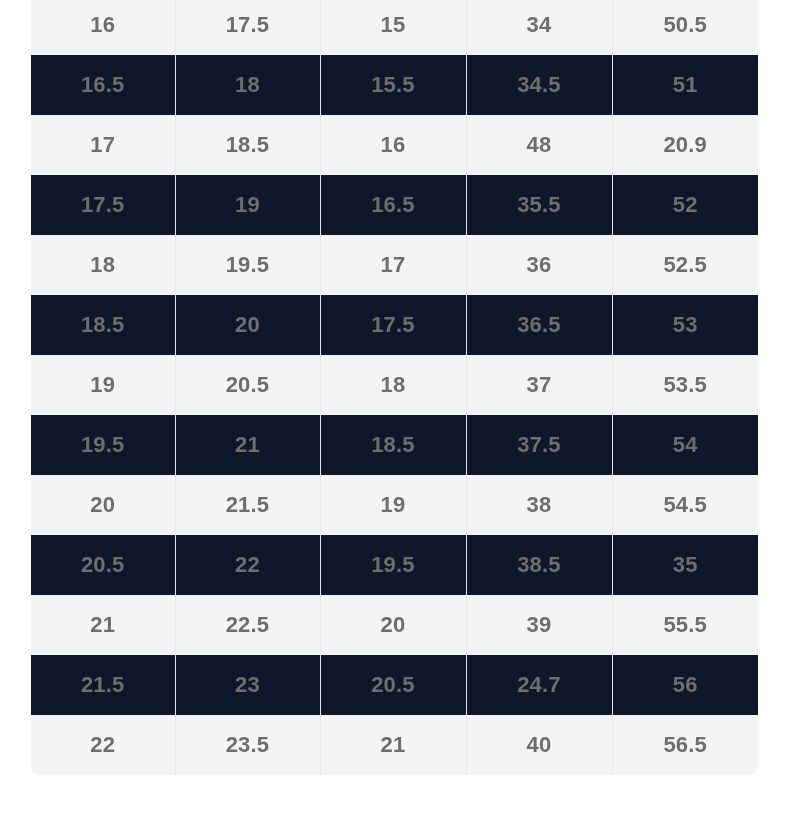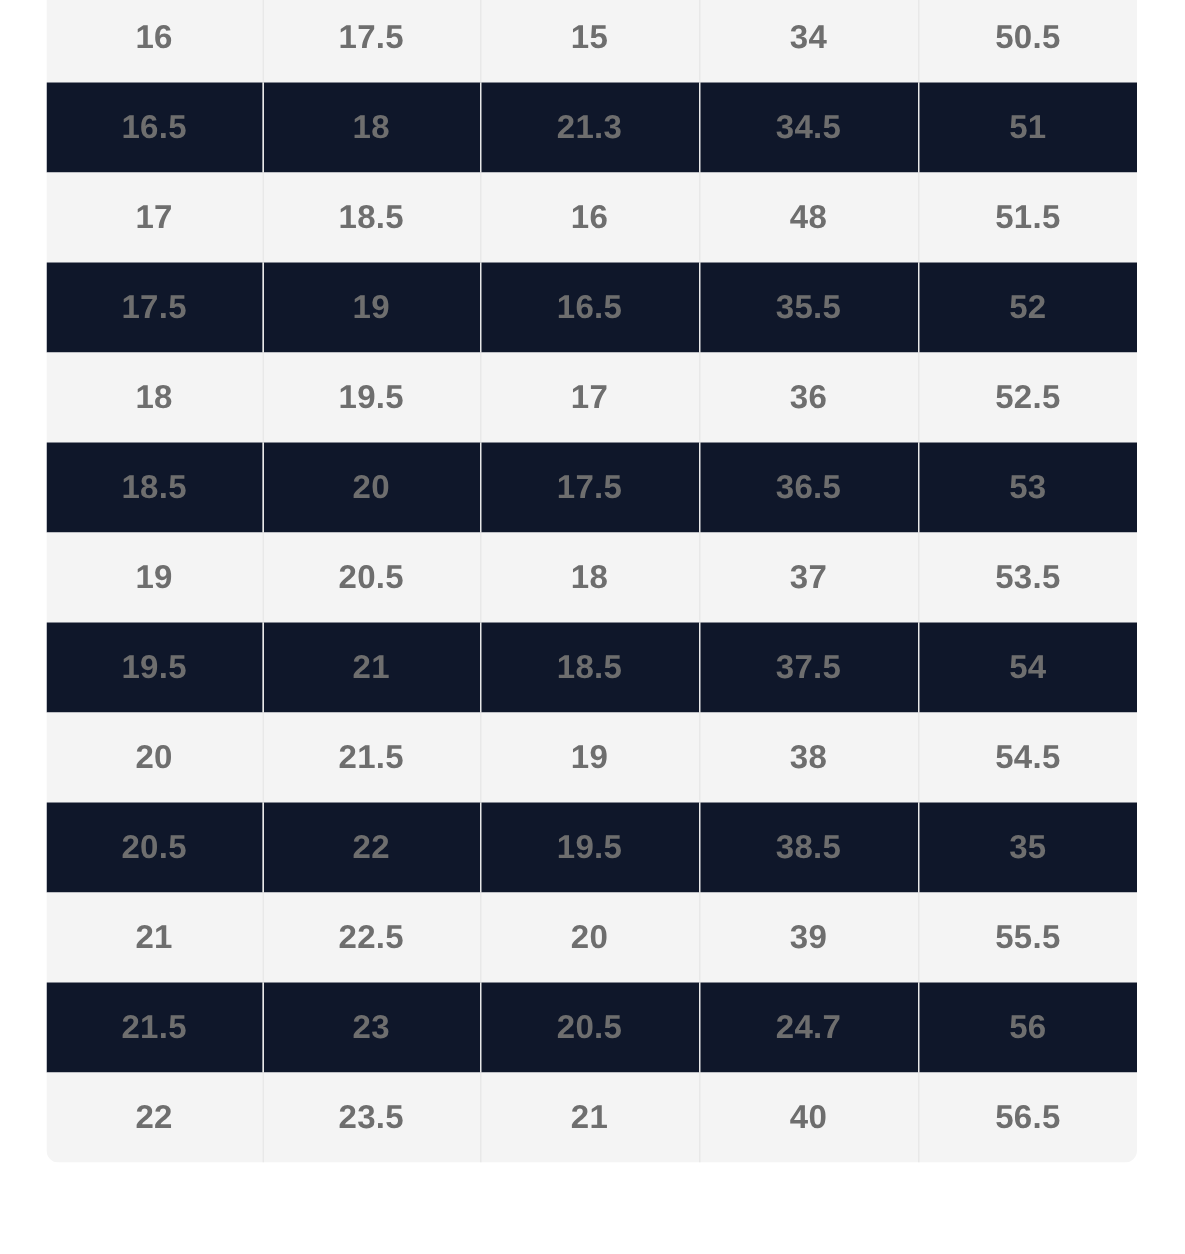--- a/index.html
+++ b/index.html
@@ -100,30 +100,30 @@
       <tr class="row-shaded">
             <td>16</td>
             <td>17.5</td>
             <td>15</td>
             <td>34</td>
             <td>50.5</td>
           </tr>
           <tr class="row-plain">
             <td>16.5</td>
             <td>18</td>
-            <td>21.3</td>
+            <td>15.5</td>
             <td>34.5</td>
             <td>51</td>
           </tr>
           <tr class="row-shaded">
             <td>17</td>
             <td>18.5</td>
             <td>16</td>
             <td>48</td>
-            <td>51.5</td>
+            <td>20.9</td>
           </tr>
           <tr class="row-plain">
             <td>17.5</td>
             <td>19</td>
             <td>16.5</td>
             <td>35.5</td>
             <td>52</td>
           </tr>
           <tr class="row-shaded">
             <td>18</td>

